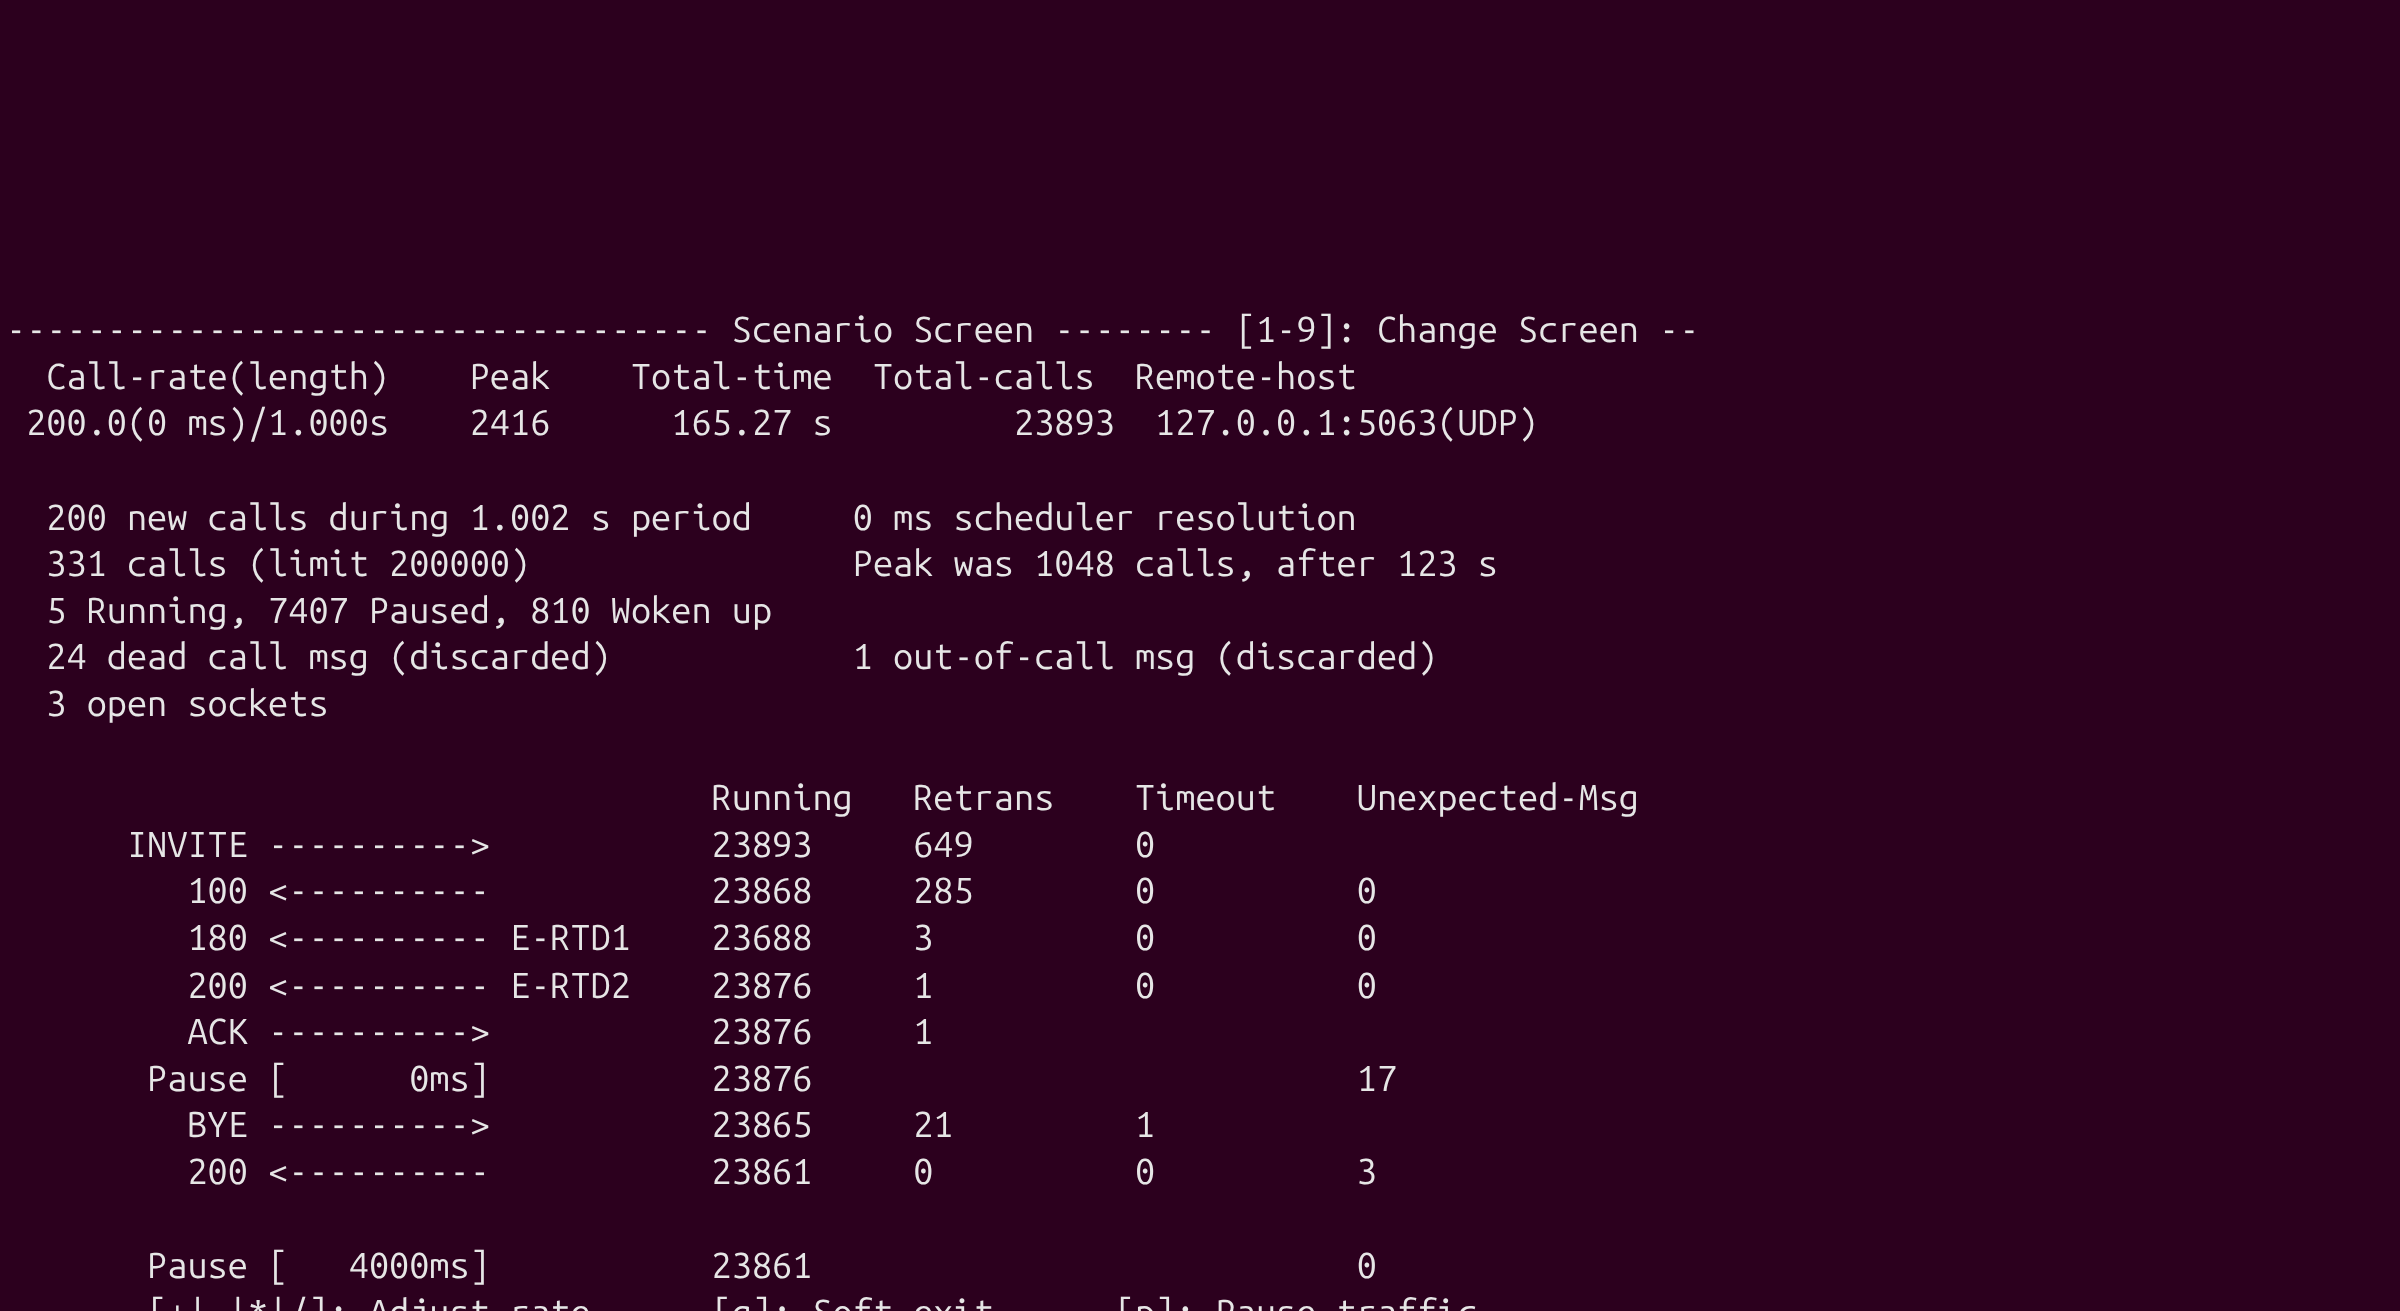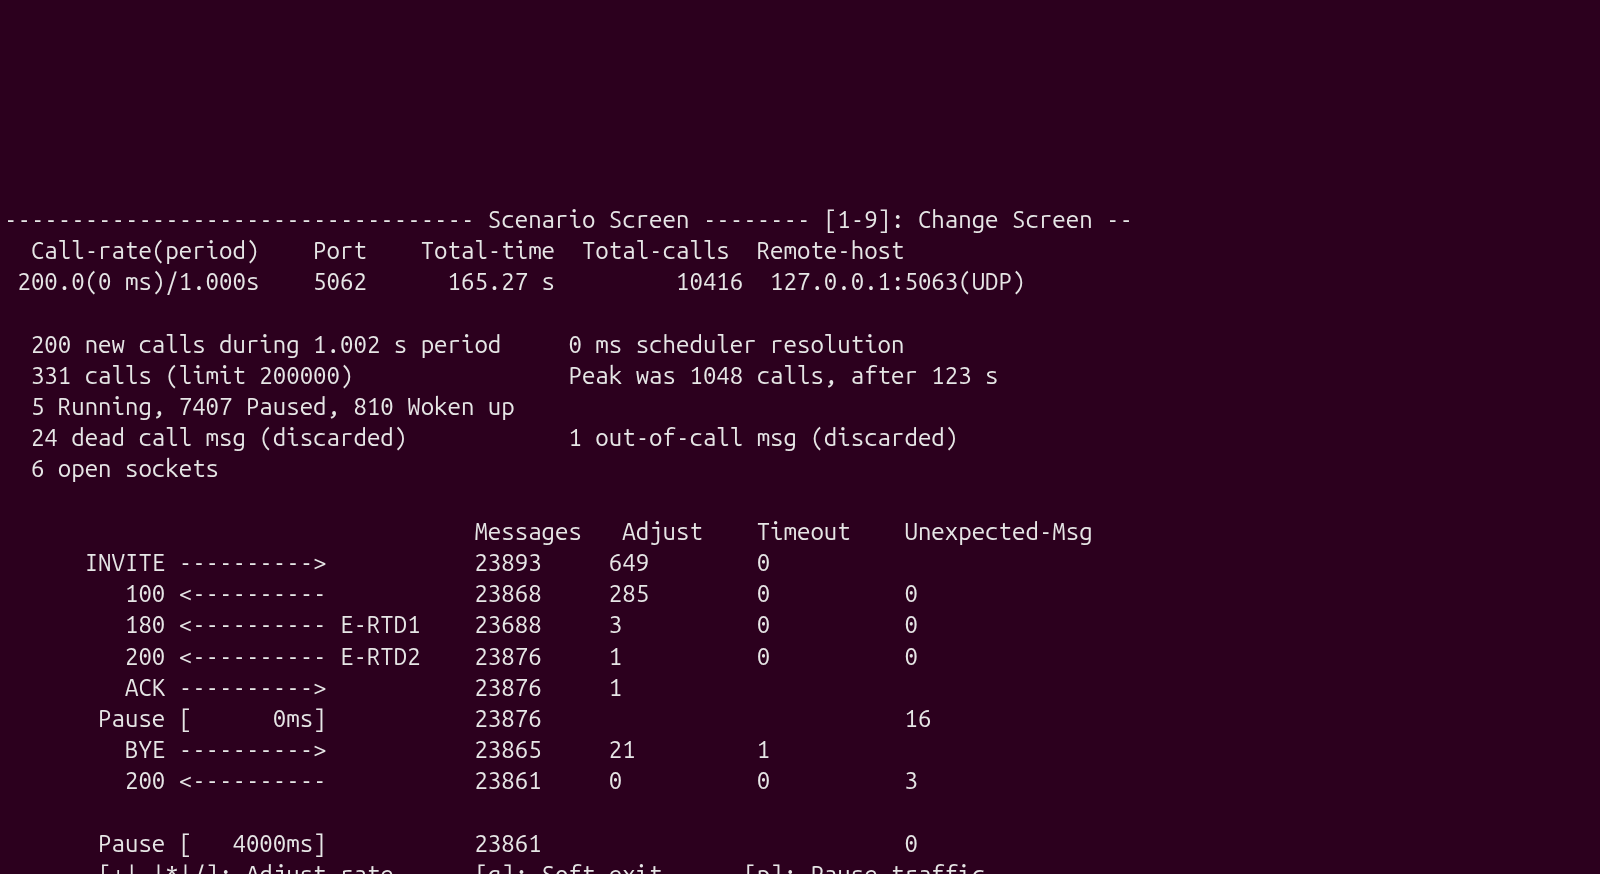--- a/index.html
+++ b/index.html
@@ -17,36 +17,36 @@
     .terminal {
       padding: 48px 4px 4px 4px;
     }
   </style>
 </head>
 <body>
 
 
 
 <div class="terminal"><span><span>----------------------------------- Scenario Screen -------- [1-9]: Change Screen --</span></span>
-<span>  Call-rate(period)    Port    Total-time  Total-calls  Remote-host</span>
-<span> 200.0(0 ms)/1.000s    5062      165.27 s         10416  127.0.0.1:5063(UDP)</span>
+<span>  Call-rate(length)    Peak    Total-time  Total-calls  Remote-host</span>
+<span> 200.0(0 ms)/1.000s    2416      165.27 s         23893  127.0.0.1:5063(UDP)</span>
 <span> </span>
 <span>  200 new calls during 1.002 s period     0 ms scheduler resolution</span>
 <span>  331 calls (limit 200000)                Peak was 1048 calls, after 123 s</span>
 <span>  5 Running, 7407 Paused, 810 Woken up</span>
 <span>  24 dead call msg (discarded)            1 out-of-call msg (discarded)</span>
-<span>  6 open sockets</span>
+<span>  3 open sockets</span>
 <span> </span>
-<span>                                   Messages   Adjust    Timeout    Unexpected-Msg</span>
+<span>                                   Running   Retrans    Timeout    Unexpected-Msg</span>
 <span>      INVITE ----------&gt;           23893     649        0          </span>
 <span>         100 &lt;----------           23868     285        0          0</span>
 <span>         180 &lt;---------- E-RTD1    23688     3          0          0</span>
 <span>         200 &lt;---------- E-RTD2    23876     1          0          0</span>
 <span>         ACK ----------&gt;           23876     1                     </span>
-<span>       Pause [      0ms]           23876                           16</span>
+<span>       Pause [      0ms]           23876                           17</span>
 <span>         BYE ----------&gt;           23865     21         1          </span>
 <span>         200 &lt;----------           23861     0          0          3</span>
 <span> </span>
 <span>       Pause [   4000ms]           23861                           0</span>
 <span>------ [+|-|*|/]: Adjust rate ---- [q]: Soft exit ---- [p]: Pause traffic -----</span>
 
 
 </div>
 
 

